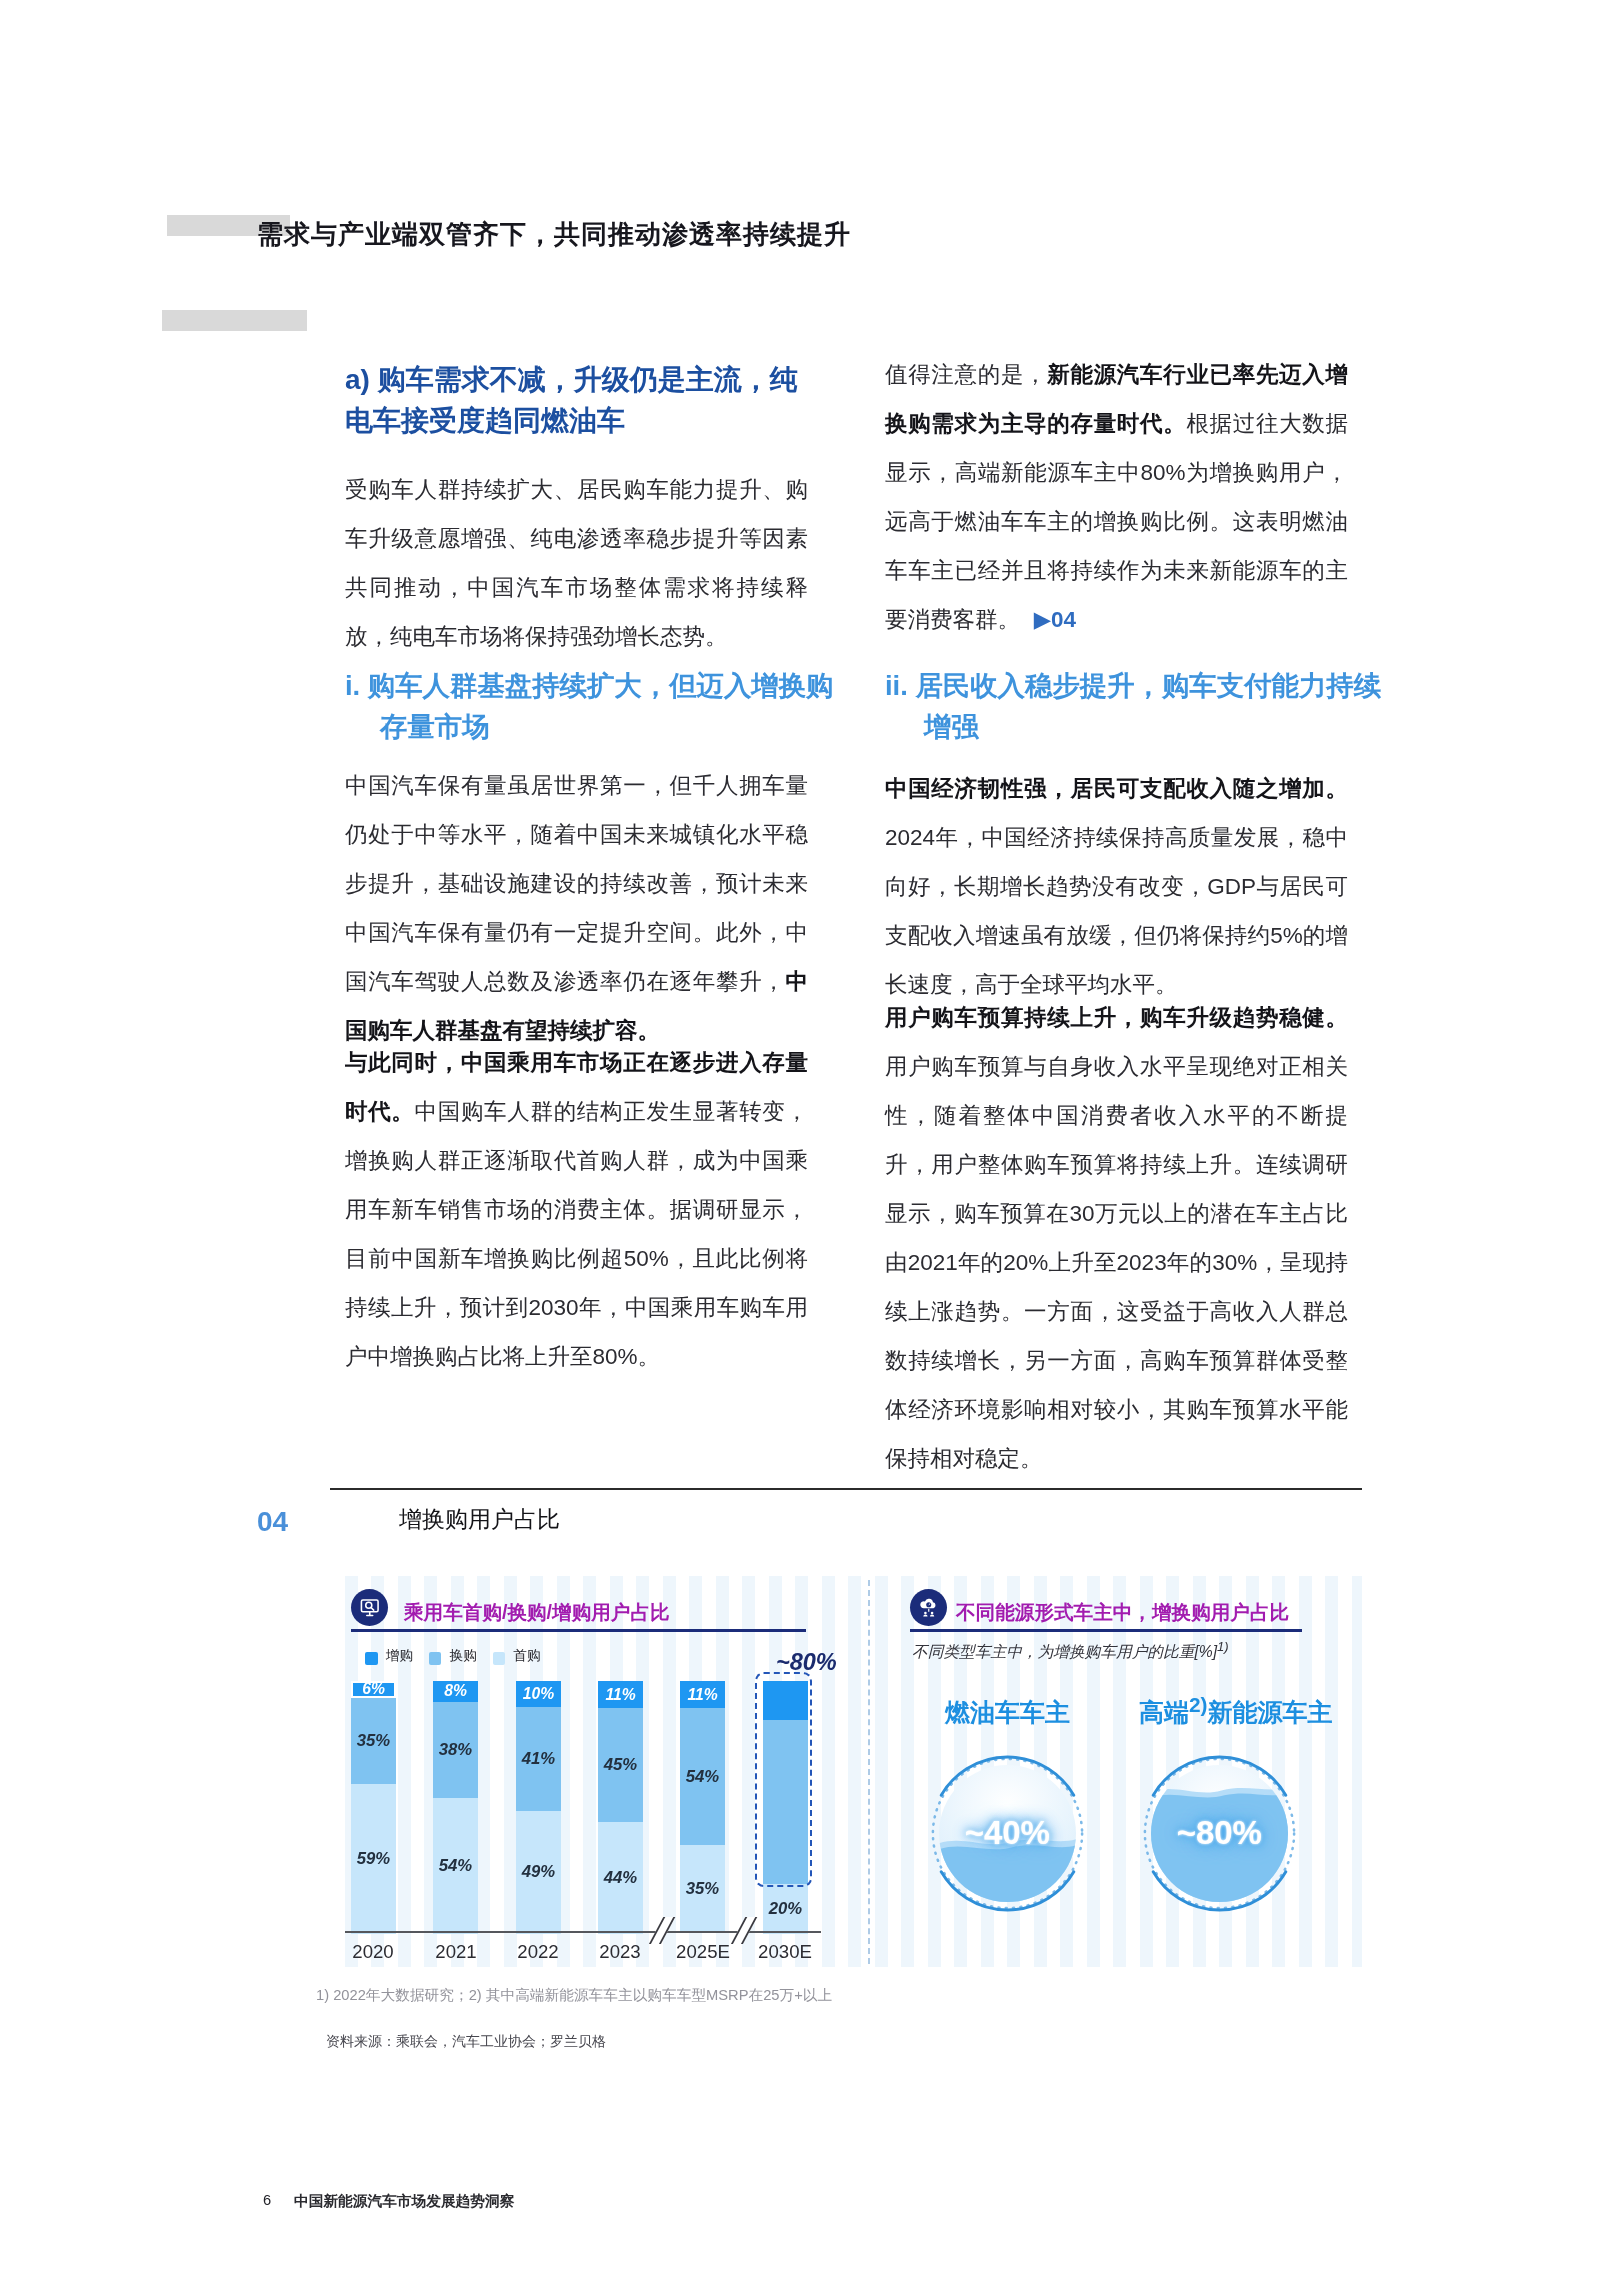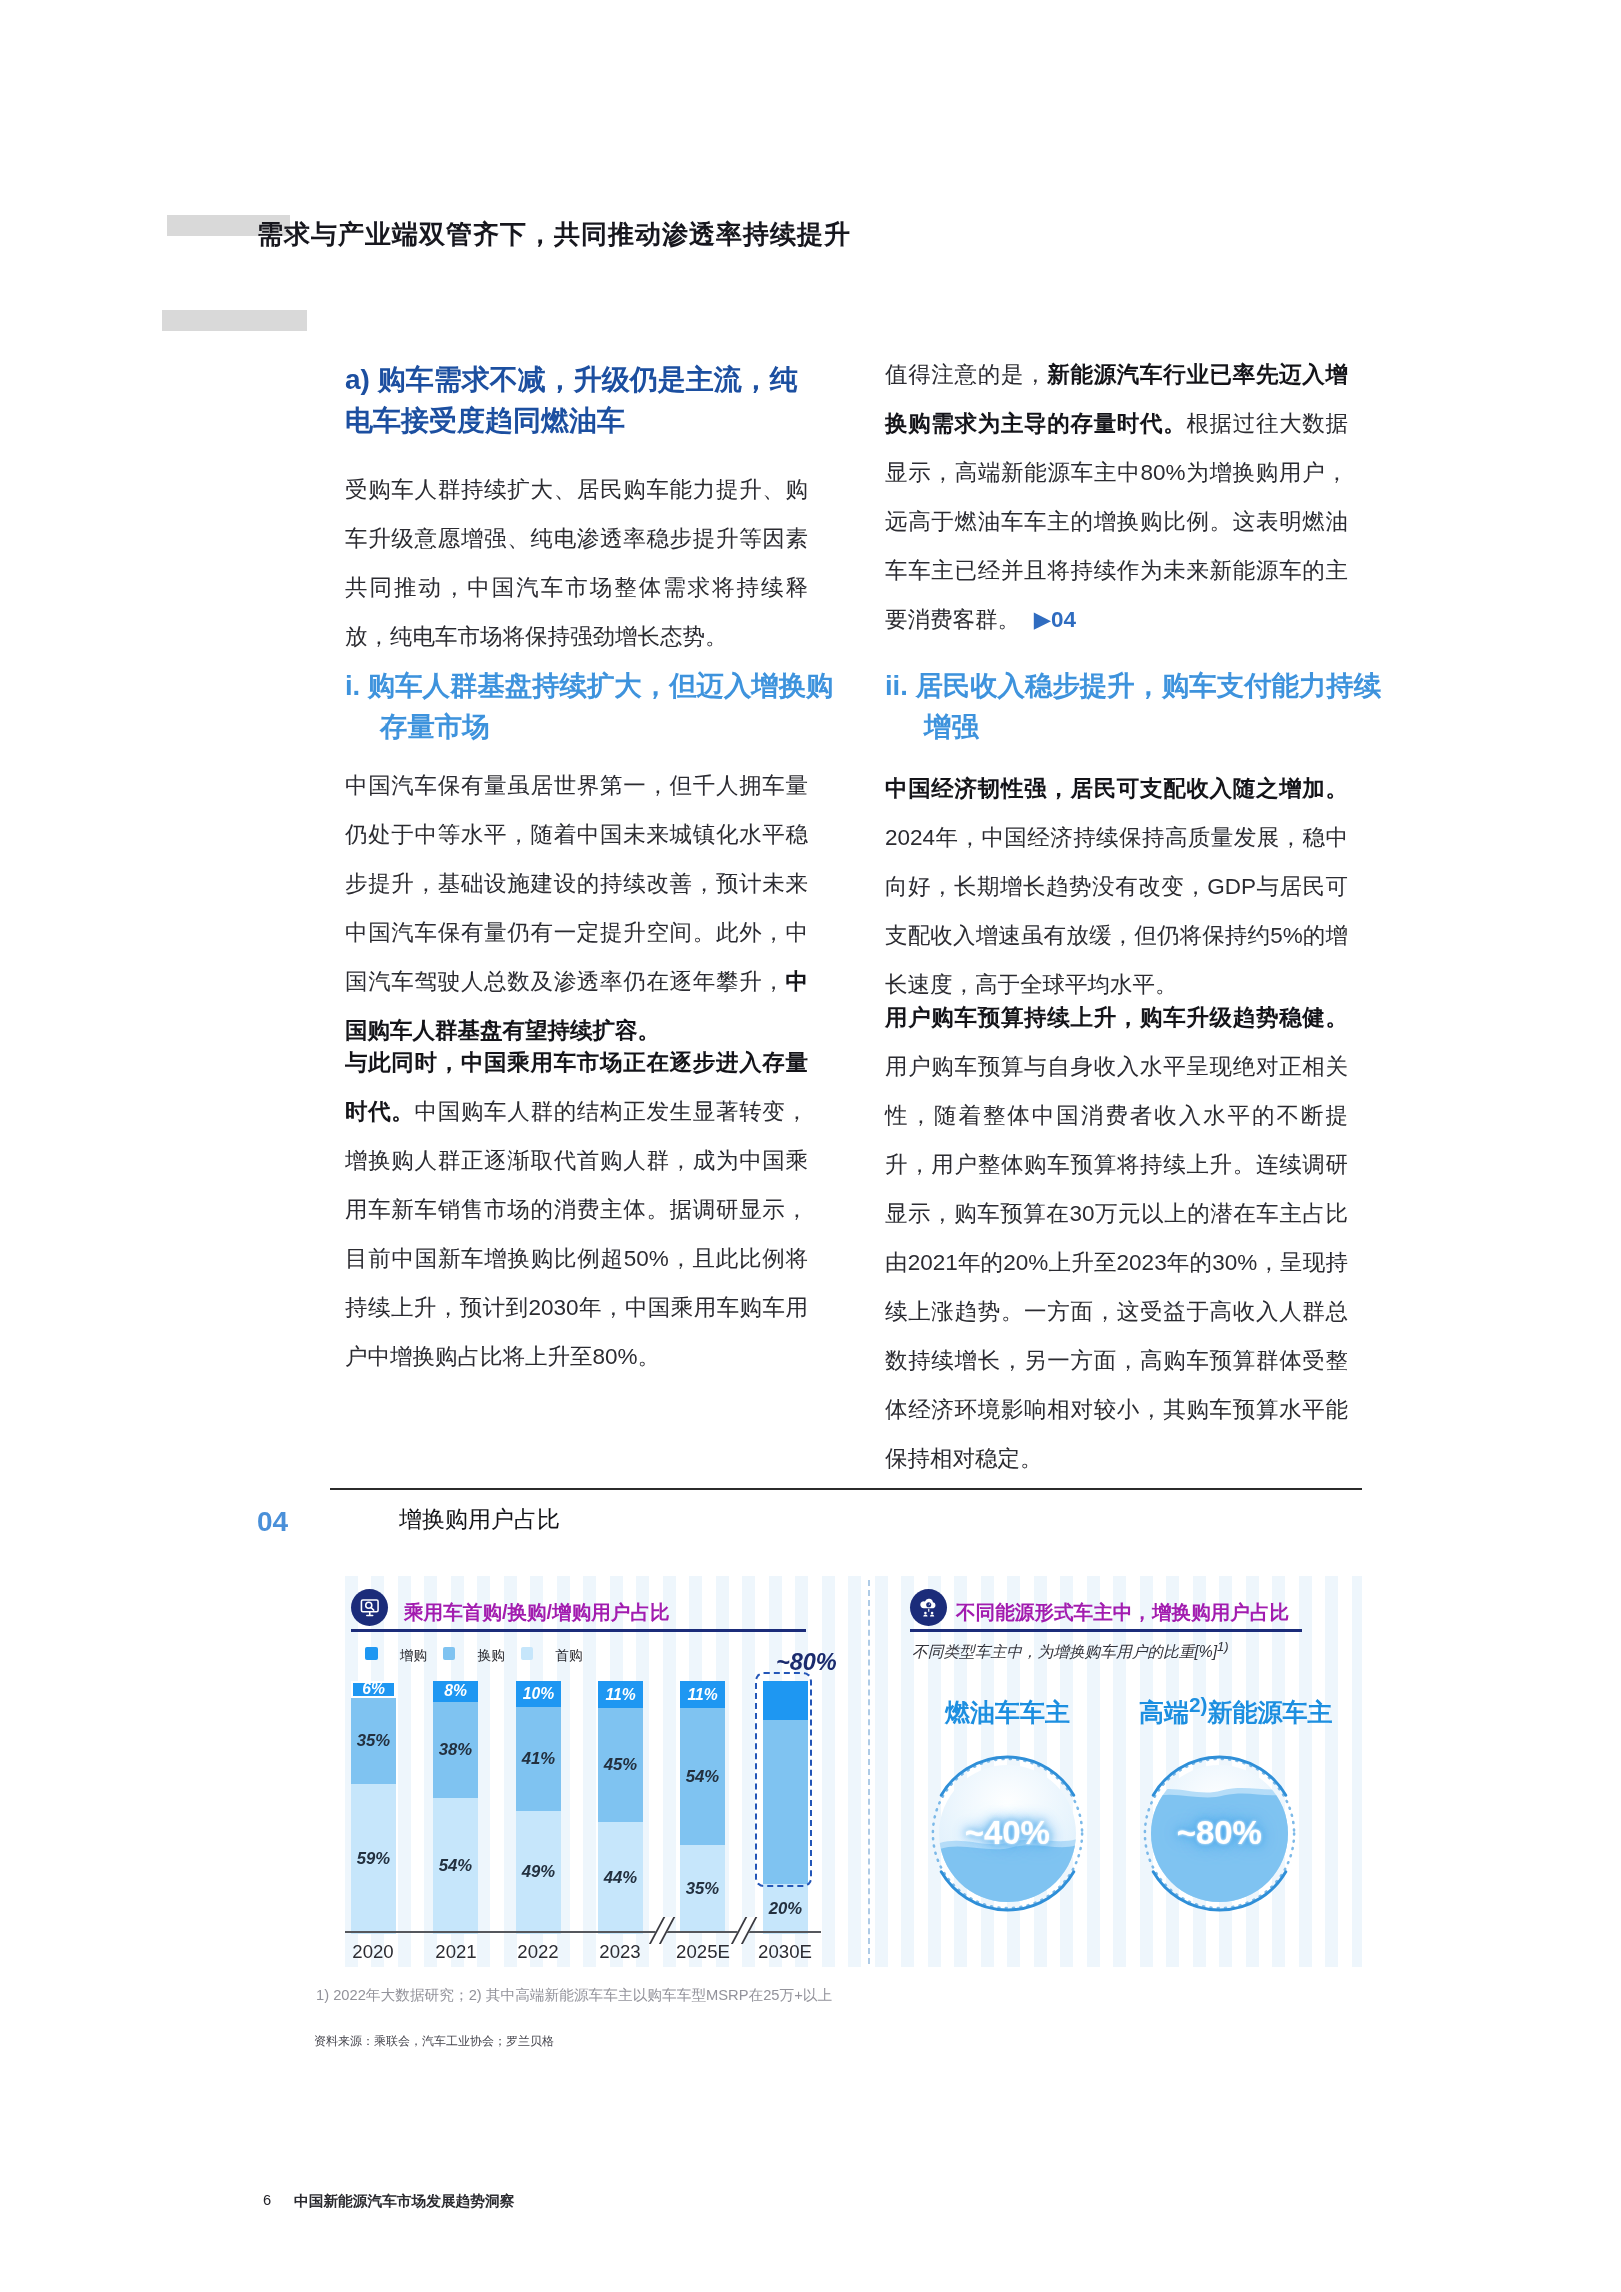--- a/index.html
+++ b/index.html
@@ -26,21 +26,21 @@
     background:repeating-linear-gradient(90deg,#eef6fc 0px,#eef6fc 12.7px,#ffffff 12.7px,#ffffff 26.5px);}
   .divider{left:868px;top:1580px;height:384px;width:0;border-left:2px dashed #aecbe6;}
 
   .panel-icon{width:37px;height:37px;border-radius:50%;background:#1b2c7a;display:flex;align-items:center;justify-content:center;}
   .panel-icon svg{width:23.5px;height:23.5px;}
   .panel-title{font-size:19.6px;font-weight:800;color:#a21caf;white-space:nowrap;}
   .panel-underline{height:2.9px;background:#1b2c7a;}
   .panel-sub{font-style:italic;font-size:15.7px;color:#33333b;white-space:nowrap;}
 
   .legend{left:365px;top:1647px;display:flex;gap:15.7px;align-items:center;}
-  .legend .li{display:flex;align-items:flex-start;gap:22px;}
+  .legend .li{display:flex;align-items:flex-end;gap:8px;}
   .legend i{width:12.7px;height:12.7px;border-radius:2px;display:block;}
   .legend em{font-style:normal;font-size:13.7px;color:#26262c;}
 
   .bar{top:1681px;width:45px;display:flex;flex-direction:column;}
   .seg{position:relative;display:flex;align-items:center;justify-content:center;overflow:visible;}
   .s1{background:#1e97f2;}
   .s2{background:#7fc3f1;}
   .s3{background:#c6e6fb;}
   .hl{border:2px solid #ffffff;box-sizing:border-box;}
   .lbl-w{font-size:15.7px;font-weight:800;font-style:italic;color:#ffffff;white-space:nowrap;}
@@ -55,21 +55,21 @@
   .gauge{top:1753px;width:161px;height:161px;}
   .gauge svg.ring{position:absolute;inset:0;}
   .sphere{position:absolute;left:11.8px;top:11.8px;width:137px;height:137px;border-radius:50%;overflow:hidden;
     background:radial-gradient(circle at 50% 30%,#ffffff 0%,#eaf5fd 50%,#d2eafa 100%);}
   .sphere svg.waves{position:absolute;inset:0;width:100%;height:100%;}
   .gauge-value{position:absolute;inset:0;display:flex;align-items:center;justify-content:center;
     font-size:33px;font-weight:800;color:#ffffff;
     text-shadow:0 0 2.9px #ffffff,0 0 7.8px #44a5ea,0 0 13.7px #44a5ea,0 0 19.6px #6db9f0;}
 
   .footnote{left:316px;top:1986px;font-size:14.7px;color:#93939b;white-space:nowrap;}
-  .source{left:314px;top:2033px;font-size:12px;color:#46464e;white-space:nowrap;text-align:right;}
+  .source{left:326px;top:2033px;font-size:14px;color:#46464e;white-space:nowrap;text-align:right;}
   .pg-num{left:263px;top:2192px;font-size:14.7px;color:#222228;}
   .pg-title{left:294px;top:2192px;font-size:14.7px;font-weight:700;color:#2b2b30;white-space:nowrap;}
 </style>
 </head>
 <body>
 
 <div class="page">
 
   <div class="abs deco" style="left:167px;top:215px;width:123px;height:20.6px;"></div>
   <div class="abs deco" style="left:162px;top:310px;width:145px;height:20.6px;"></div>

